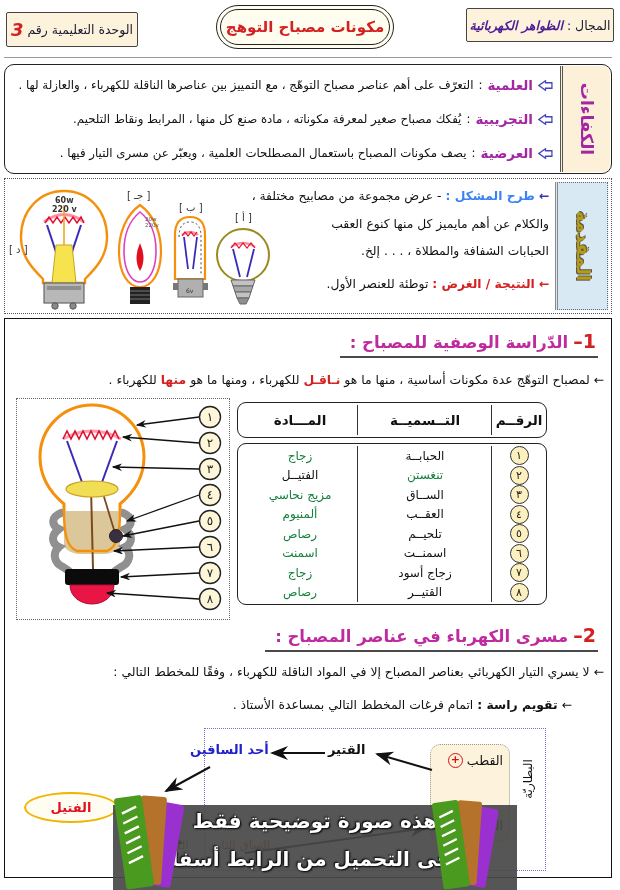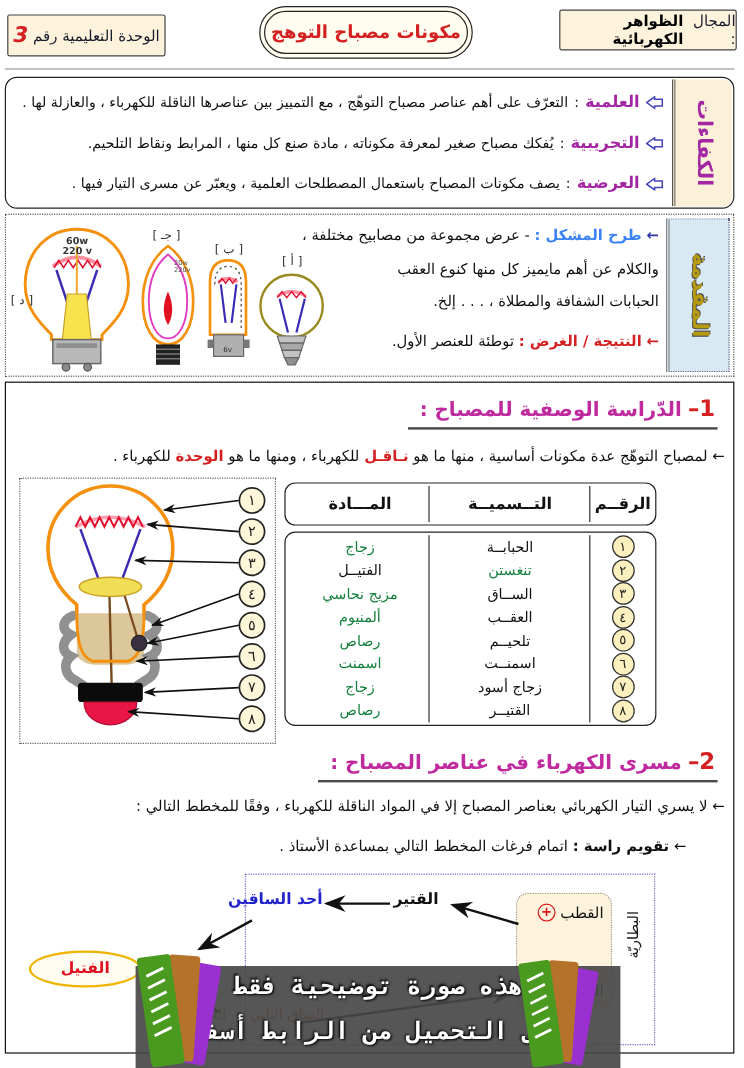--- a/index.html
+++ b/index.html
@@ -3,21 +3,21 @@
 <meta charset="utf-8">
 <style>
   html,body{margin:0;padding:0;background:#fff;font-family:"DejaVu Sans",sans-serif;}
   #page{position:relative;width:620px;height:890px;background:#fff;overflow:hidden;}
   .abs{position:absolute;}
   
   .hbox{background:#fdf3dd;border:1.5px solid #444;border-radius:2px;display:flex;align-items:center;justify-content:center;font-size:12.5px;color:#1a1a2e;}
   .unit-box{left:6px;top:12px;width:130px;height:33px;direction:rtl;gap:4px;}
   .unit-num{color:#d42020;font-size:18px;font-style:italic;font-weight:bold;}
   .field-box{left:466px;top:8px;width:146px;height:32px;direction:rtl;gap:4px;}
-  .field-val{color:#000000;font-weight:bold;}
+  .field-val{color:#4c1d95;font-weight:bold;font-style:italic;}
   .title-pill{left:216px;top:5px;width:176px;height:42px;border:1.6px solid #222;border-radius:22px;background:#fffdf0;}
   .title-pill-inner{position:absolute;left:3px;top:3px;right:3px;bottom:3px;border:1.2px solid #222;border-radius:18px;display:flex;align-items:center;justify-content:center;}
   .main-title{color:#d42020;font-weight:bold;font-size:15px;direction:rtl;white-space:nowrap;}
   .top-rule{left:4px;top:57px;width:608px;border-top:1.5px solid #999;}
   
   .comp-box{left:4px;top:64px;width:606px;height:108px;border:1.6px solid #222;border-radius:10px;background:#fff;}
   .comp-strip{position:absolute;right:1px;top:1px;bottom:1px;width:47px;background:#fcf0d8;border-radius:0 8px 8px 0;border-left:3px double #555;}
   .vlabel{position:absolute;left:50%;top:50%;transform:translate(-50%,-50%) rotate(90deg);white-space:nowrap;}
   .comp-vlabel{color:#a326a3;font-weight:bold;font-size:17px;}
   .comp-rows{position:absolute;right:58px;left:6px;top:3px;bottom:3px;direction:rtl;display:flex;flex-direction:column;justify-content:space-around;font-size:11.8px;color:#111;}
@@ -67,21 +67,21 @@
   .cminus{border:1.5px solid #444;color:#444;}
   .battery-label{left:496px;top:772px;width:64px;text-align:center;transform:rotate(-90deg);font-size:12px;color:#111;white-space:nowrap;z-index:1;}
   .qatir{left:328px;top:742px;font-size:13px;color:#111;font-weight:bold;z-index:1;}
   .one-stem{left:190px;top:742px;font-size:13px;color:#2222cc;font-weight:bold;z-index:1;}
   .filament-oval{left:24px;top:792px;width:90px;height:27px;border:2.5px solid #f0b400;border-radius:50%;background:#fffdf2;color:#e01020;font-weight:bold;font-size:13px;display:flex;align-items:center;justify-content:center;z-index:1;}
   .cap-label{left:158px;top:838px;color:#9a7a30;font-size:12px;z-index:1;}
   .second-stem{left:208px;top:838px;color:#cc5510;font-size:12px;z-index:1;}
   .flow-svg{left:110px;top:733px;z-index:2;}
   
   .watermark{left:113px;top:805px;width:404px;height:85px;background:rgba(72,72,72,0.92);z-index:5;}
-  .wm-line{position:absolute;left:0;width:100%;text-align:center;color:#fff;font-weight:bold;font-size:20px;direction:rtl;text-shadow:1px 1px 2px #000,-1px -1px 2px #000;white-space:nowrap;font-family:Liberation Mono, monospace;}
+  .wm-line{position:absolute;left:0;width:100%;text-align:center;color:#fff;font-weight:bold;font-size:20px;direction:rtl;text-shadow:1px 1px 2px #000,-1px -1px 2px #000;white-space:nowrap;}
   .wm1{top:4px;} .wm2{top:42px;}
   .books{z-index:6;}
   .bk-left{left:108px;top:792px;} .bk-right{left:424px;top:797px;}
 </style>
 </head>
 <body>
 
 <div id="page">
 
   <div class="abs hbox unit-box">
@@ -211,21 +211,21 @@
 
   <div class="abs main-box"></div>
 
   <div class="abs sec-title s1-title">
     <span class="sec-num">1</span><span class="sec-num">–</span>
     <span class="sec-text">الدّراسة الوصفية للمصباح :</span>
   </div>
 
   <div class="abs s1-lead">
     <span>←</span>
-    <span>لمصباح التوهّج عدة مكونات أساسية ، منها ما هو </span><span class="red-word">نـاقـل</span><span> للكهرباء ، ومنها ما هو </span><span class="red-word">الوحدة</span><span> للكهرباء .</span>
+    <span>لمصباح التوهّج عدة مكونات أساسية ، منها ما هو </span><span class="red-word">نـاقـل</span><span> للكهرباء ، ومنها ما هو </span><span class="red-word">منها</span><span> للكهرباء .</span>
   </div>
 
   <div class="abs diagram-box">
     <svg width="208" height="216" viewBox="0 0 208 216">
       <defs>
         <marker id="ah1" markerWidth="8" markerHeight="7" refX="7" refY="3" orient="auto">
             <path d="M8,3 L0,0 L2.5,3 L0,6 Z" fill="#111"></path>
           </marker>
       </defs>
 

